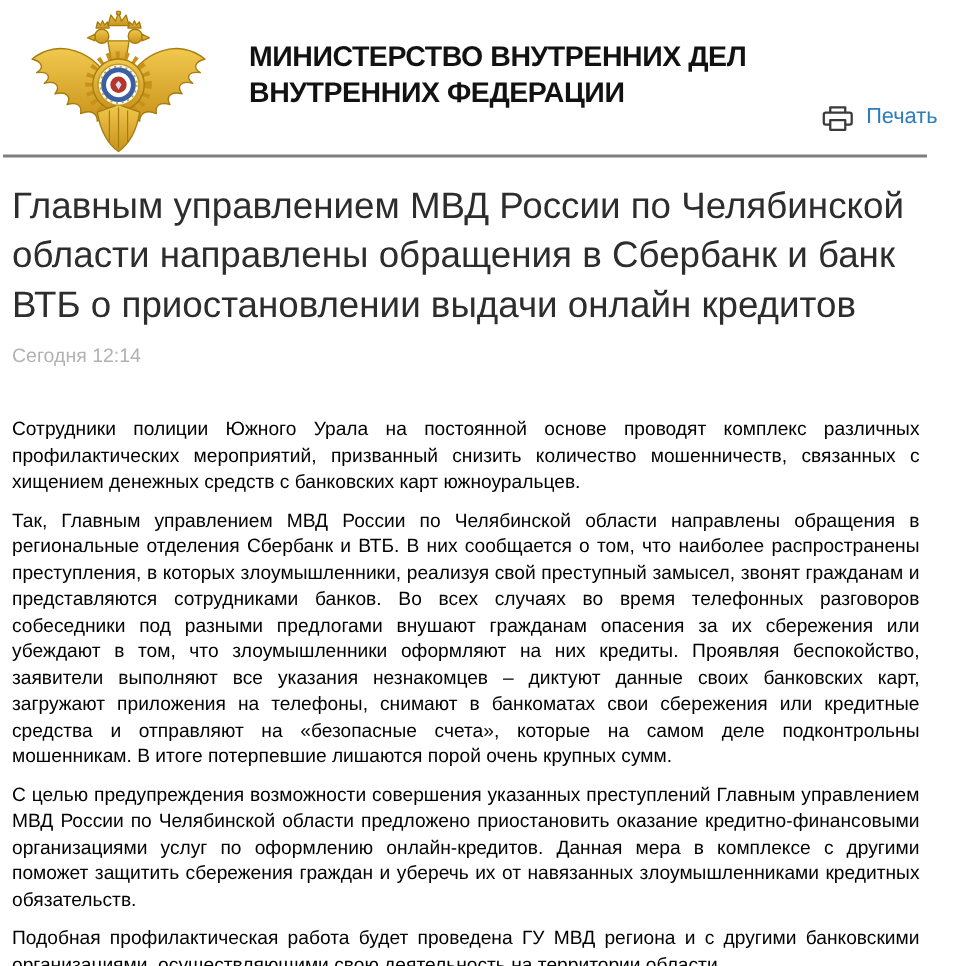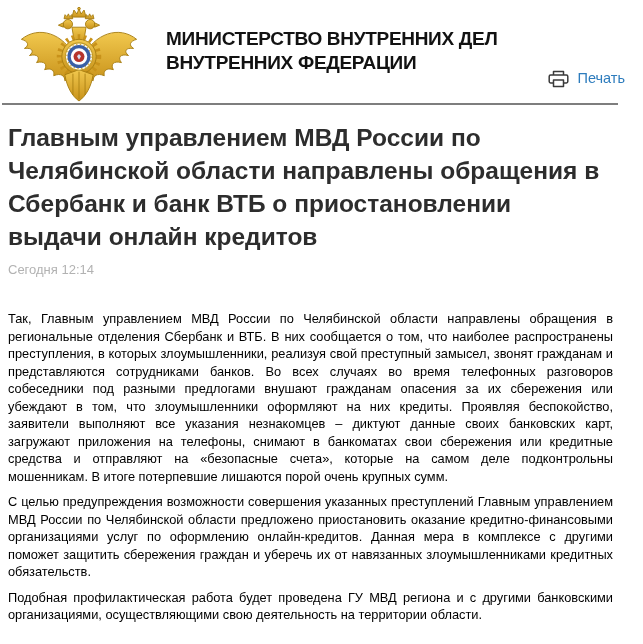--- a/index.html
+++ b/index.html
@@ -49,21 +49,21 @@
     border-top: 2px solid #7e7e7e;
     margin: 1px 25px 0 2px;
   }
   
   .content { padding: 0 30px 0 8px; }
   h1.article-title {
     margin: 16px 0 9px 0;
     max-width: 596px;
     font-size: 24.5px;
     line-height: 33px;
-    font-weight: 700;
+    font-weight: 400;
     color: #2d2d2d;
   }
   .timestamp {
     font-size: 13px;
     color: #b2b2b2;
     margin: 0 0 33px 0;
   }
   .article-body p {
     font-size: 12.8px;
     line-height: 17.5px;
@@ -140,19 +140,20 @@
 
   <hr class="divider">
 
   <div class="content">
 
     <h1 class="article-title">Главным управлением МВД России по Челябинской области направлены обращения в Сбербанк и банк ВТБ о приостановлении выдачи онлайн кредитов</h1>
 
     <div class="timestamp">Сегодня 12:14</div>
 
     <div class="article-body">
+      <p>Сотрудники полиции Южного Урала на постоянной основе проводят комплекс различных профилактических мероприятий, призванный снизить количество мошенничеств, связанных с хищением денежных средств с банковских карт южноуральцев.</p>
       <p>Так, Главным управлением МВД России по Челябинской области направлены обращения в региональные отделения Сбербанк и ВТБ. В них сообщается о том, что наиболее распространены преступления, в которых злоумышленники, реализуя свой преступный замысел, звонят гражданам и представляются сотрудниками банков. Во всех случаях во время телефонных разговоров собеседники под разными предлогами внушают гражданам опасения за их сбережения или убеждают в том, что злоумышленники оформляют на них кредиты. Проявляя беспокойство, заявители выполняют все указания незнакомцев – диктуют данные своих банковских карт, загружают приложения на телефоны, снимают в банкоматах свои сбережения или кредитные средства и отправляют на «безопасные счета», которые на самом деле подконтрольны мошенникам. В итоге потерпевшие лишаются порой очень крупных сумм.</p>
       <p>С целью предупреждения возможности совершения указанных преступлений Главным управлением МВД России по Челябинской области предложено приостановить оказание кредитно-финансовыми организациями услуг по оформлению онлайн-кредитов. Данная мера в комплексе с другими поможет защитить сбережения граждан и уберечь их от навязанных злоумышленниками кредитных обязательств.</p>
       <p>Подобная профилактическая работа будет проведена ГУ МВД региона и с другими банковскими организациями, осуществляющими свою деятельность на территории области.</p>
     </div>
 
   </div>
 </div>
 
 </body></html>

